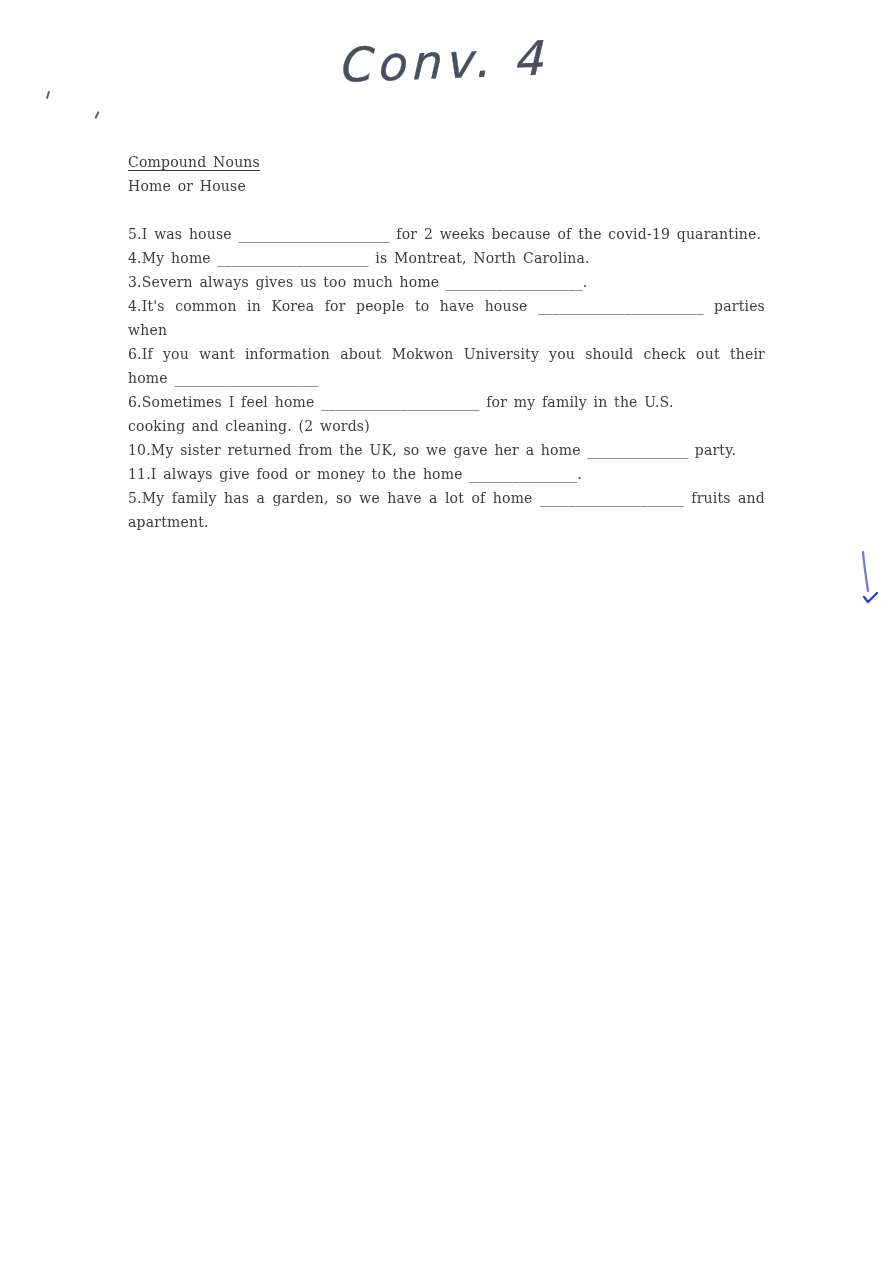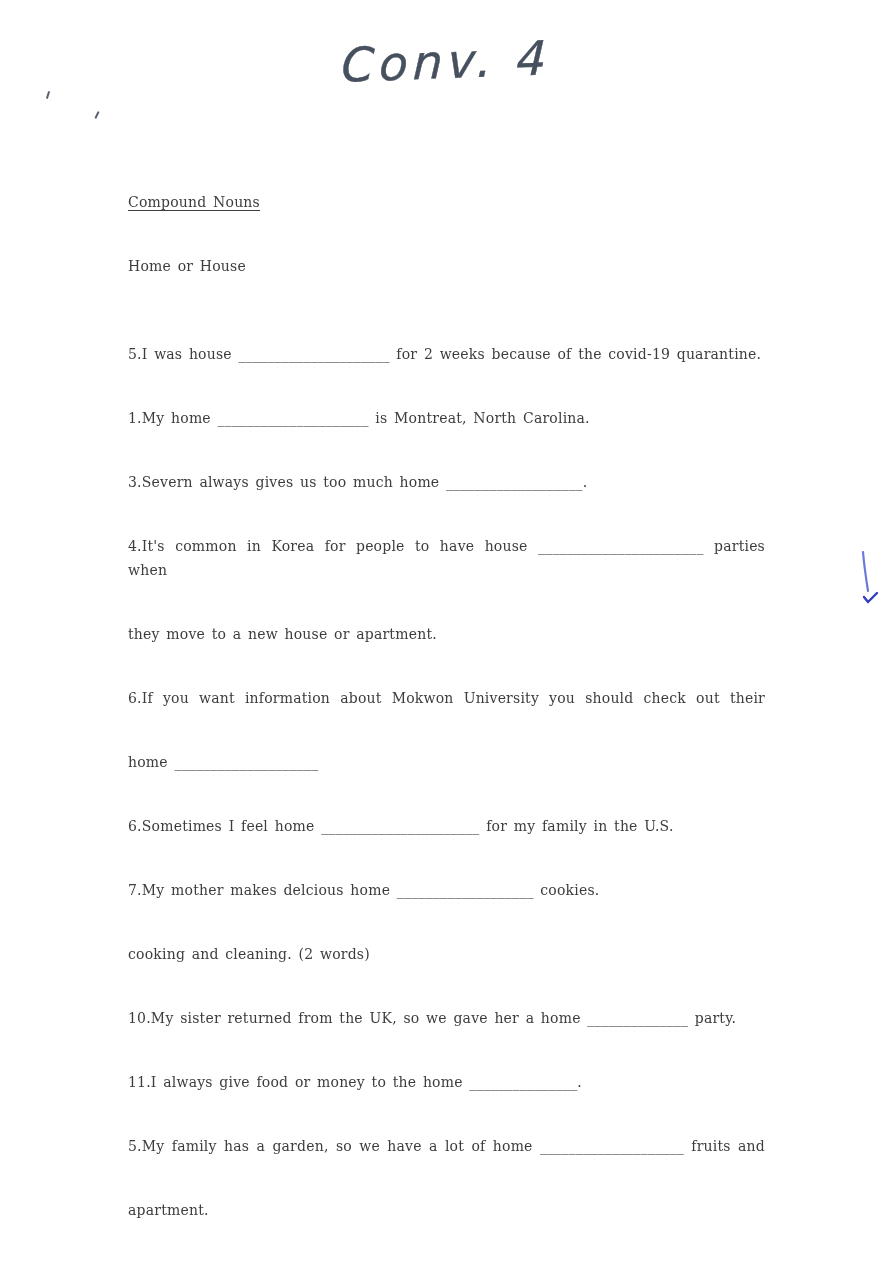--- a/index.html
+++ b/index.html
@@ -35,21 +35,21 @@
     font-size: 14px;
     line-height: 24px;
     word-spacing: 2px;
     letter-spacing: 0.2px;
   }
   .heading {
     text-decoration: underline;
     text-underline-offset: 3px;
   }
   .gap { height: 24px; }
-  .line { white-space: nowrap; margin-top: 40px; }
+  .line { white-space: nowrap; }
   .line.stretch {
     white-space: normal;
     text-align: justify;
     text-align-last: justify;
   }
   .stray-tick {
     position: absolute;
     width: 2px;
     height: 8px;
     background: #5a6472;
@@ -72,28 +72,26 @@
 
   <span class="stray-tick t1"></span>
   <span class="stray-tick t2"></span>
 
   <div class="content">
     <div class="line heading">Compound Nouns</div>
     <div class="line">Home or House</div>
     <div class="gap"></div>
     <div>
         <div class="line">5.I was house _____________________ for 2 weeks because of the covid-19 quarantine.</div>
-        <div class="line">1.My home _____________________ is Montreat, North Carolina.</div>
+        <div class="line">4.My home _____________________ is Montreat, North Carolina.</div>
         <div class="line">3.Severn always gives us too much home ___________________.</div>
         <div class="line stretch">4.It's common in Korea for people to have house _______________________ parties when</div>
-        <div class="line">they move to a new house or apartment.</div>
         <div class="line stretch">6.If you want information about Mokwon University you should check out their</div>
         <div class="line">home ____________________</div>
         <div class="line">6.Sometimes I feel home ______________________ for my family in the U.S.</div>
-        <div class="line">7.My mother makes delcious home ___________________ cookies.</div>
         <div class="line">cooking and cleaning. (2 words)</div>
         <div class="line">10.My sister returned from the UK, so we gave her a home ______________ party.</div>
         <div class="line">11.I always give food or money to the home _______________.</div>
         <div class="line stretch">5.My family has a garden, so we have a lot of home ____________________ fruits and</div>
         <div class="line">apartment.</div>
       </div>
   </div>
 
   <svg class="blue-pen-mark" width="30" height="60" viewBox="0 0 30 60">
     <path d="M10 2 C11 14 13 28 15 41" fill="none" stroke="#6b79d8" stroke-width="2.2" stroke-linecap="round"></path>

